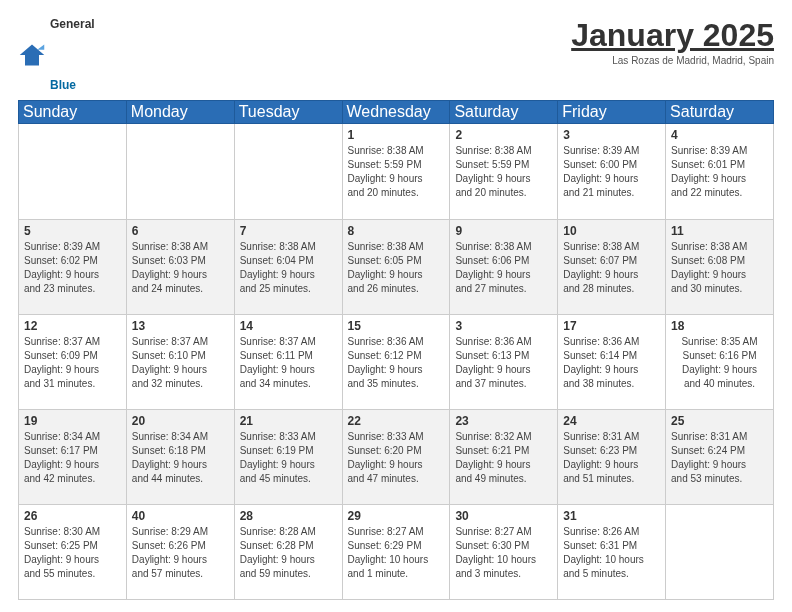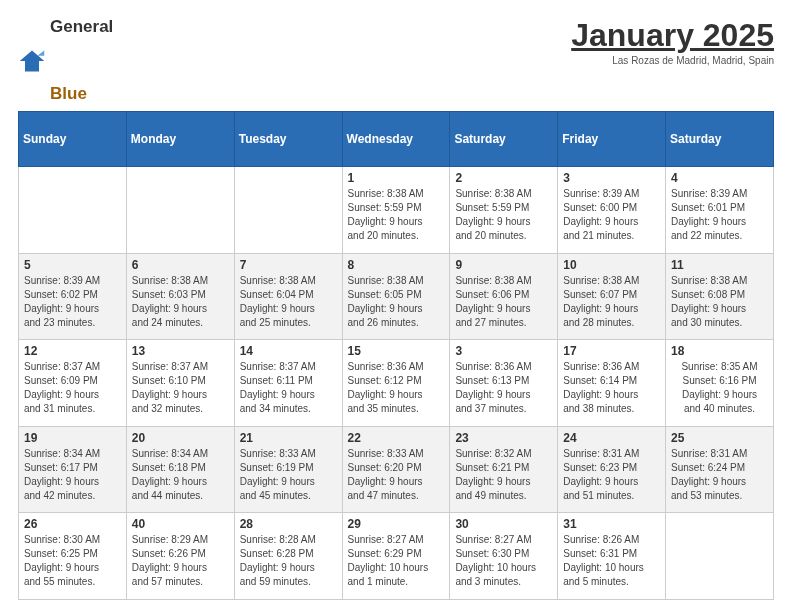--- a/index.html
+++ b/index.html
@@ -24,26 +24,26 @@
       margin-bottom: 8px;
     }
     .logo {
       display: flex;
       align-items: center;
       gap: 4px;
     }
     .logo-text {
       display: flex;
       flex-direction: column;
-      font-size: 17px;
+      font-size: 12px;
       font-weight: bold;
       line-height: 1.1;
     }
     .logo-general { color: #333; }
-    .logo-blue { color: #a16207; margin-top: 48px; }
+    .logo-blue { color: #0369a1; margin-top: 48px; }
     .logo-icon {
       width: 28px;
       height: 28px;
     }
     .title-block {
       text-align: right;
     }
     .month-title {
       font-size: 32px;
       font-weight: bold;
@@ -59,23 +59,23 @@
     .calendar {
       flex: 1;
       border: 1px solid #ccc;
       border-collapse: collapse;
       width: 100%;
       table-layout: fixed;
     }
     .calendar th {
       background: #2a6db5;
       color: #fff;
-      font-size: 12px;
-      font-weight: bold;
-      padding: 20px 4px;
+      font-size: 16px;
+      font-weight: normal;
+      padding: 2px 4px;
       text-align: left;
       border: 1px solid #1e5a9a;
     }
     .calendar td {
       border: 1px solid #ccc;
       vertical-align: top;
       padding: 4px 5px;
       font-size: 10.5px;
       color: #333;
       height: 82px;

